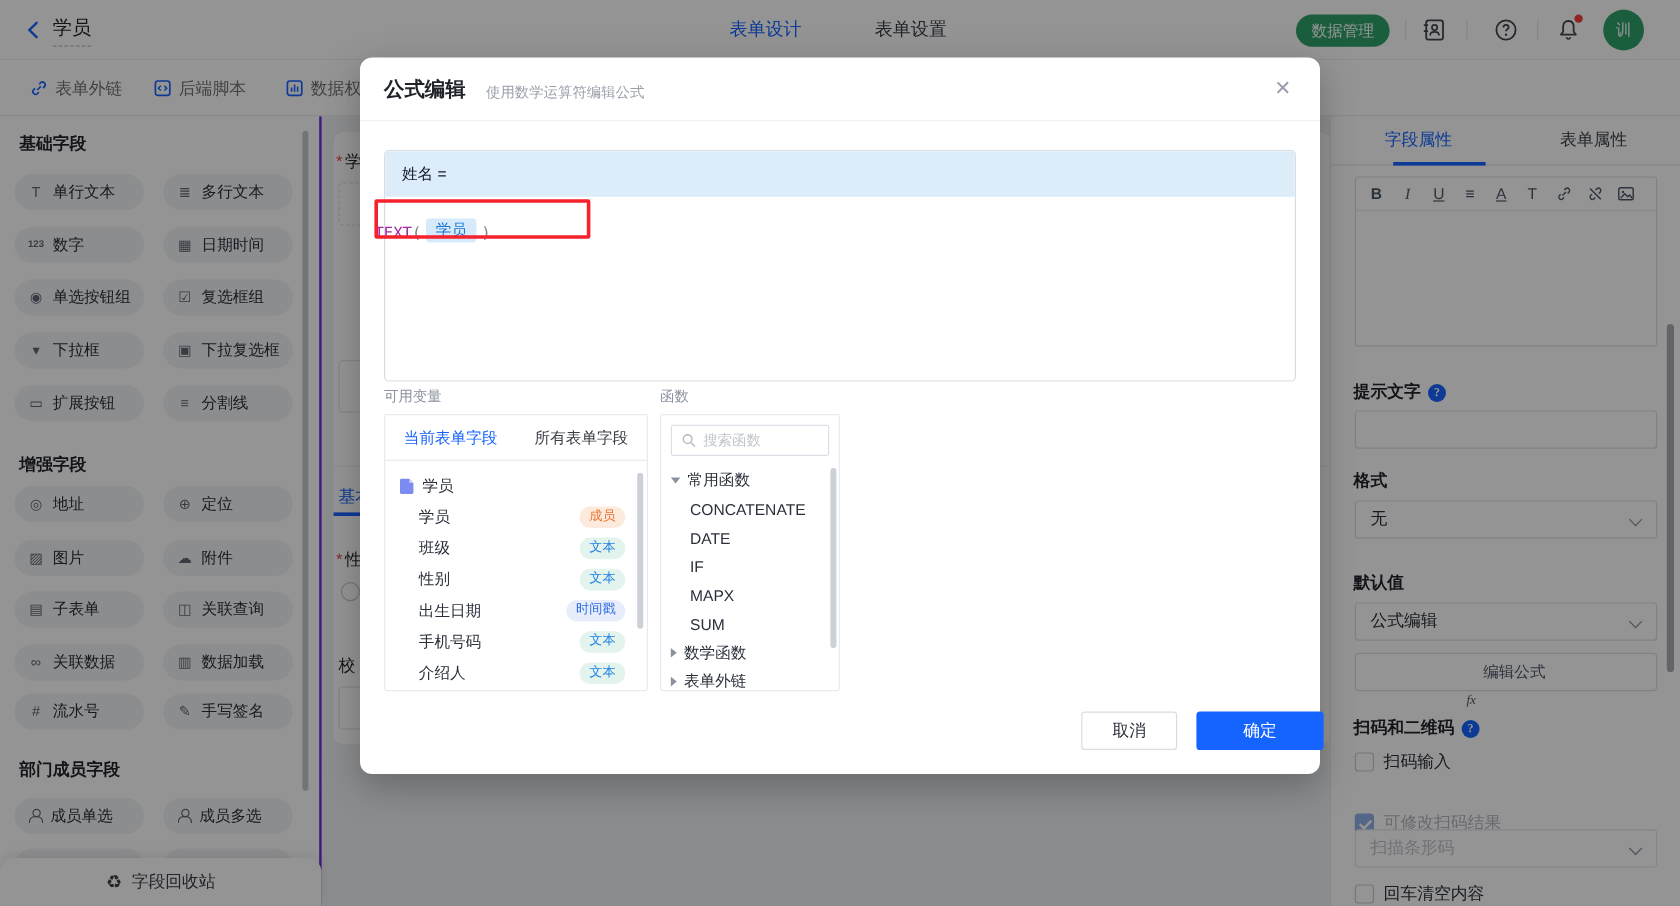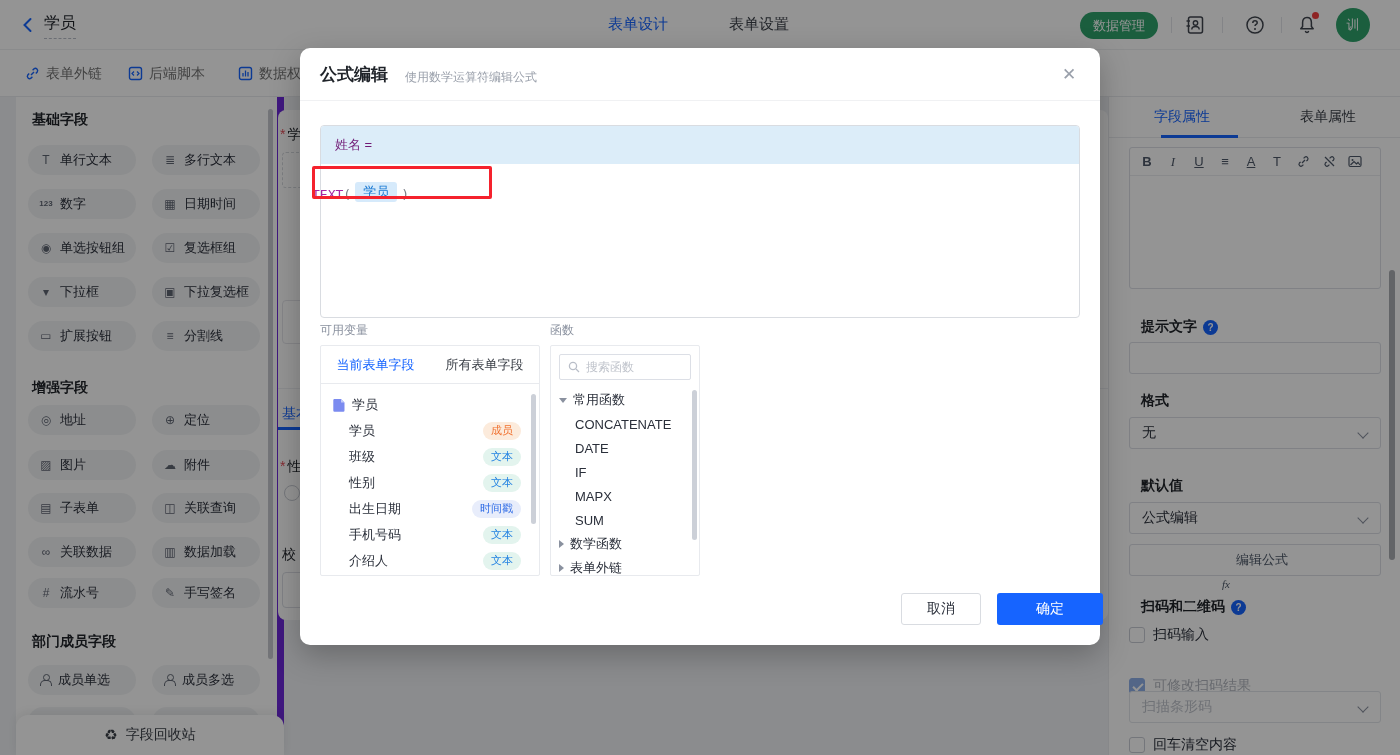--- a/index.html
+++ b/index.html
@@ -20,21 +20,21 @@
   .avatar { position:absolute; left:1336px; top:8px; width:34px; height:34px; border-radius:50%; background:#2FA36C; color:#fff; font-size:13px; display:flex; align-items:center; justify-content:center; cursor:pointer; }
 
   
   .toolbar { position:absolute; left:0; top:50px; width:1400px; height:47px; background:#fff; border-bottom:1px solid #e8eaee; z-index:1; }
   .tool-item { position:absolute; top:0; height:47px; display:flex; align-items:center; gap:6px; color:#737373; font-size:14px; cursor:pointer; }
   .btn-outline { position:absolute; top:57px; width:69px; height:33px; border:1px solid #1664FF; color:#1664FF; background:#fff; border-radius:17px; font-size:14px; display:flex; align-items:center; justify-content:center; cursor:pointer; }
   .btn-fill { position:absolute; top:57px; width:69px; height:33px; background:#1664FF; color:#fff; border-radius:17px; font-size:14px; display:flex; align-items:center; justify-content:center; cursor:pointer; }
   .btn-circle { position:absolute; left:1337px; top:57px; width:34px; height:34px; border-radius:50%; background:#1664FF; display:flex; align-items:center; justify-content:center; cursor:pointer; }
 
   
-  .sidebar { position:absolute; left:16px; top:97px; width:268px; height:658px; background:#fff; border-right:7px solid #6d28d9; z-index:1; }
+  .sidebar { position:absolute; left:0; top:97px; width:268px; height:658px; background:#fff; border-right:2px solid #6d28d9; z-index:1; }
   .sec-title { position:absolute; left:16px; font-size:14px; font-weight:bold; color:#1f2329; }
   .srow { position:absolute; left:12px; display:flex; gap:16px; }
   .fpill { width:108px; height:30px; border-radius:15px; background:#f2f3f5; display:flex; align-items:center; gap:6px; padding-left:10px; font-size:13px; color:#2a2f3a; cursor:pointer; }
   .fpill .ic { width:16px; text-align:center; color:#5f6673; font-size:12px; line-height:1; flex:none; }
   .fpill .ic.num { font-size:8px; font-weight:bold; letter-spacing:0; }
   .picon { position:relative; width:12px; height:12px; flex:none; margin-left:2px; }
   .picon::before { content:''; position:absolute; left:3px; top:0; width:5px; height:5px; border:1.2px solid #5f6673; border-radius:50%; }
   .picon::after { content:''; position:absolute; left:0; bottom:0; width:10px; height:5px; border:1.2px solid #5f6673; border-bottom:none; border-radius:5px 5px 0 0; }
   .side-scroll { position:absolute; left:252px; top:12px; width:5px; height:550px; border-radius:3px; background:#c6c9cf; cursor:pointer; }
   .recycle-bar { position:absolute; left:0; top:618px; width:268px; height:40px; background:#fff; border-radius:12px 12px 0 0; box-shadow:0 -3px 8px rgba(31,35,41,.08); display:flex; align-items:center; justify-content:center; gap:8px; font-size:14px; color:#3a3f47; cursor:pointer; }
@@ -54,21 +54,21 @@
   
   .dim { position:absolute; left:0; top:0; width:1400px; height:755px; background:rgba(0,0,0,.42); z-index:5; }
 
   
   .modal { position:absolute; left:300px; top:48px; width:800px; height:597px; background:#fff; border-radius:10px; box-shadow:0 10px 30px rgba(0,0,0,.25); z-index:10; }
   .m-title { position:absolute; left:20px; top:15px; font-size:17px; font-weight:bold; color:#1f2329; }
   .m-sub { position:absolute; left:105px; top:21px; font-size:12px; color:#9aa0ab; }
   .m-close { position:absolute; left:757px; top:14px; width:24px; height:24px; font-size:17px; color:#9aa0ab; display:flex; align-items:center; justify-content:center; cursor:pointer; }
   .m-hline { position:absolute; left:0; top:52px; width:800px; height:1px; background:#f0f1f3; }
   .fx-box { position:absolute; left:20px; top:77px; width:760px; height:193px; border:1px solid #d9dce1; border-radius:4px; overflow:hidden; }
-  .fx-strip { height:38px; background:#dcedf9; display:flex; align-items:center; padding-left:14px; font-size:13px; color:#701a75; }
+  .fx-strip { height:38px; background:#dcedf9; display:flex; align-items:center; padding-left:14px; font-size:13px; color:#0f172a; }
   .fx-row { position:absolute; left:12px; top:124px; height:30px; display:flex; align-items:flex-end; font-family:"DejaVu Sans Mono","Liberation Mono",monospace; font-size:13px; color:#7a7f88; z-index:11; }
   .fx-func { color:#A626A4; }
   .chip { background:#d6eafb; color:#1677d2; border-radius:3px; padding:1px 8px; margin:0 4px; font-size:13px; font-family:"Liberation Sans","DejaVu Sans",sans-serif; }
   .annotation { position:absolute; left:12px; top:118px; width:180px; height:33px; border:3px solid #F5222D; border-radius:2px; z-index:20; }
   .p-label { position:absolute; top:274px; font-size:12px; color:#8a919f; }
   .panel { position:absolute; top:297px; height:231px; border:1px solid #e8eaee; border-radius:2px; background:#fff; overflow:hidden; }
   .v-tabs { height:38px; border-bottom:1px solid #e8eaee; display:flex; }
   .v-tab { flex:1; display:flex; align-items:center; justify-content:center; font-size:13px; color:#3a3f47; cursor:pointer; }
   .v-tab.active { color:#1664FF; }
   .v-row { height:26px; display:flex; align-items:center; padding:0 18px 0 12px; cursor:pointer; }
@@ -98,21 +98,21 @@
   .p-tab { flex:1; display:flex; align-items:center; justify-content:center; font-size:14px; color:#3a3f47; cursor:pointer; }
   .p-tab.active { color:#1664FF; font-weight:500; }
   .p-tab-bar { position:absolute; left:52px; top:38px; width:77px; height:3px; background:#1664FF; }
   .editor-box { position:absolute; left:20px; top:50px; width:252px; height:142px; border:1px solid #dcdfe6; border-radius:3px; }
   .rt-bar { height:28px; border-bottom:1px solid #ebedf0; display:flex; align-items:center; gap:0; padding:0 4px; }
   .rt-btn { width:26px; height:24px; display:flex; align-items:center; justify-content:center; font-size:13px; color:#4e5969; cursor:pointer; }
   .rt-btn.b { font-weight:bold; }
   .rt-btn.i { font-style:italic; font-family:"Liberation Serif","DejaVu Serif",serif; }
   .rt-btn.u { text-decoration:underline; }
   .rt-btn.a { text-decoration:underline; }
-  .prop-label { position:absolute; left:32px; font-size:14px; font-weight:bold; color:#1f2329; display:flex; align-items:center; gap:6px; }
+  .prop-label { position:absolute; left:19px; font-size:14px; font-weight:bold; color:#1f2329; display:flex; align-items:center; gap:6px;font-family:Liberation Serif, serif; }
   .q-badge { width:15px; height:15px; border-radius:50%; background:#1664FF; color:#fff; font-size:10px; font-weight:bold; display:flex; align-items:center; justify-content:center; }
   .p-input { position:absolute; left:20px; width:252px; height:32px; border:1px solid #dcdfe6; border-radius:3px; background:#fff; }
   .p-select { position:absolute; left:20px; width:252px; height:32px; border:1px solid #dcdfe6; border-radius:3px; background:#fff; display:flex; align-items:center; padding:0 28px 0 12px; font-size:14px; color:#2a2f3a; cursor:pointer; }
   .p-select::after { content:''; position:absolute; right:13px; top:11px; width:7px; height:7px; border-right:1.5px solid #8a919f; border-bottom:1.5px solid #8a919f; transform:rotate(45deg); }
   .p-select.disabled { color:#c0c4cc; border-color:#e2e5ea; }
   .fx-btn { position:absolute; left:20px; top:447px; width:252px; height:32px; border:1px solid #dcdfe6; border-radius:3px; background:#fff; display:flex; align-items:center; justify-content:center; gap:6px; font-size:13px; color:#4e5969; cursor:pointer; }
   .fx-glyph { font-style:italic; font-family:"Liberation Serif","DejaVu Serif",serif; font-size:11px;margin-top:48px; }
   .cb-row { position:absolute; left:20px; display:flex; align-items:center; gap:8px; font-size:14px; color:#2a2f3a; }
   .cb { position:relative; width:16px; height:16px; border:1px solid #c9ccd4; border-radius:3px; background:#fff; cursor:pointer; flex:none; }
   .cb.checked { background:#8FB0E8; border-color:#8FB0E8; }

